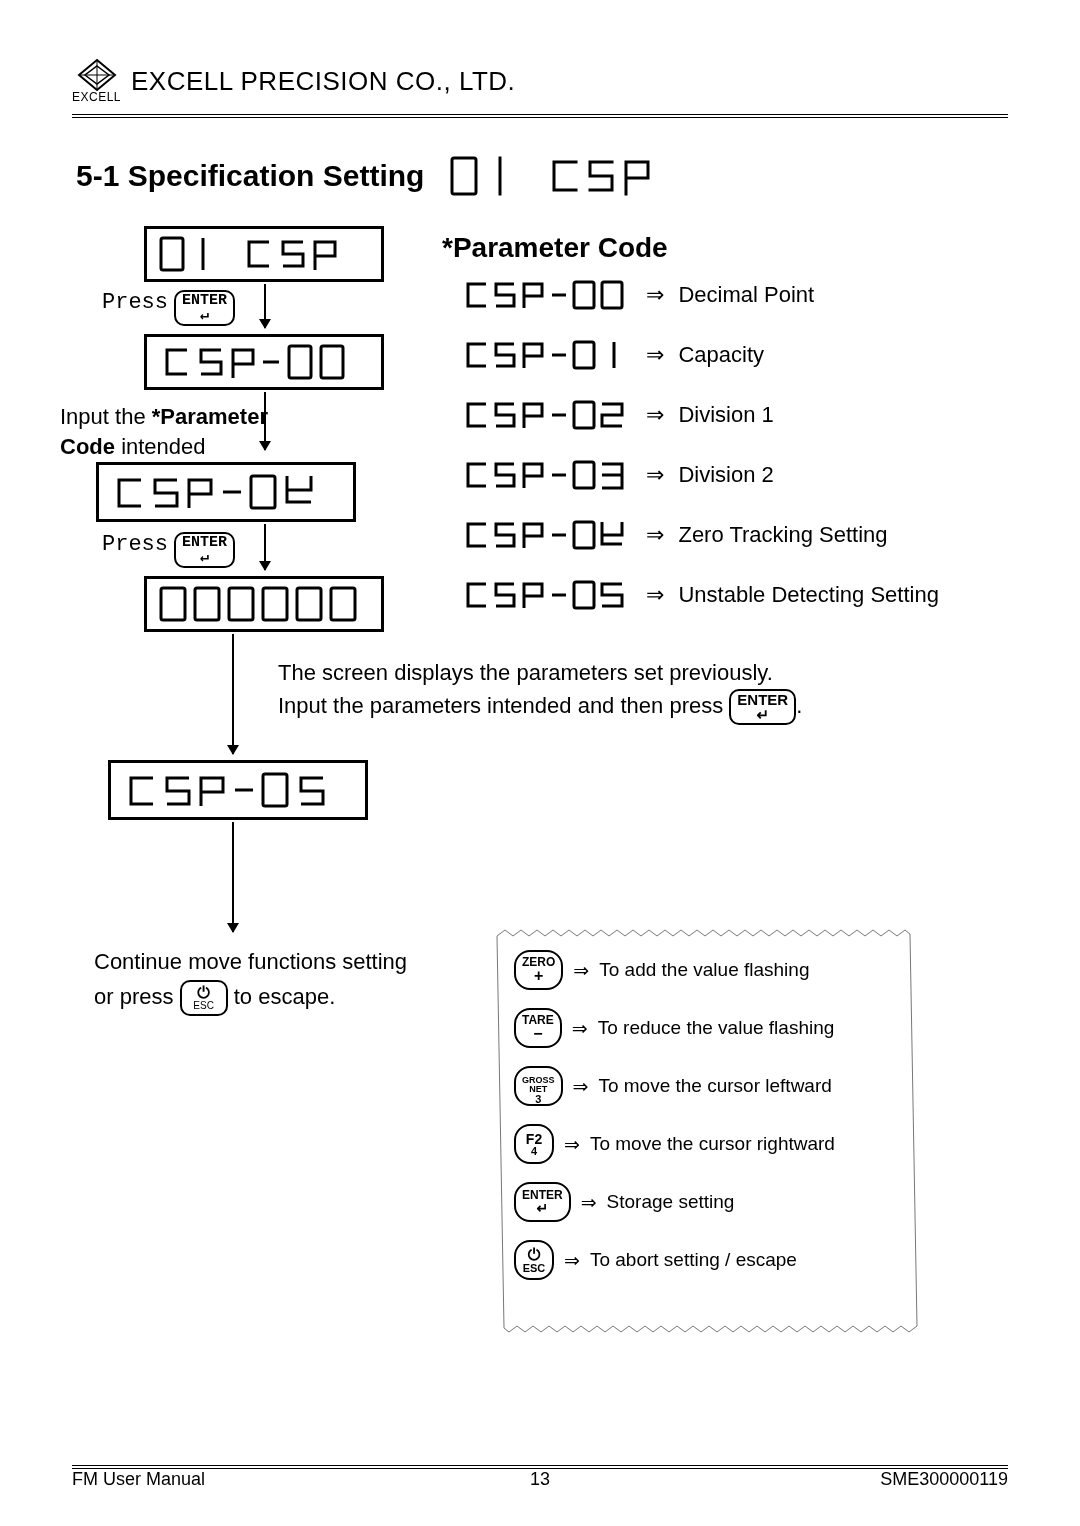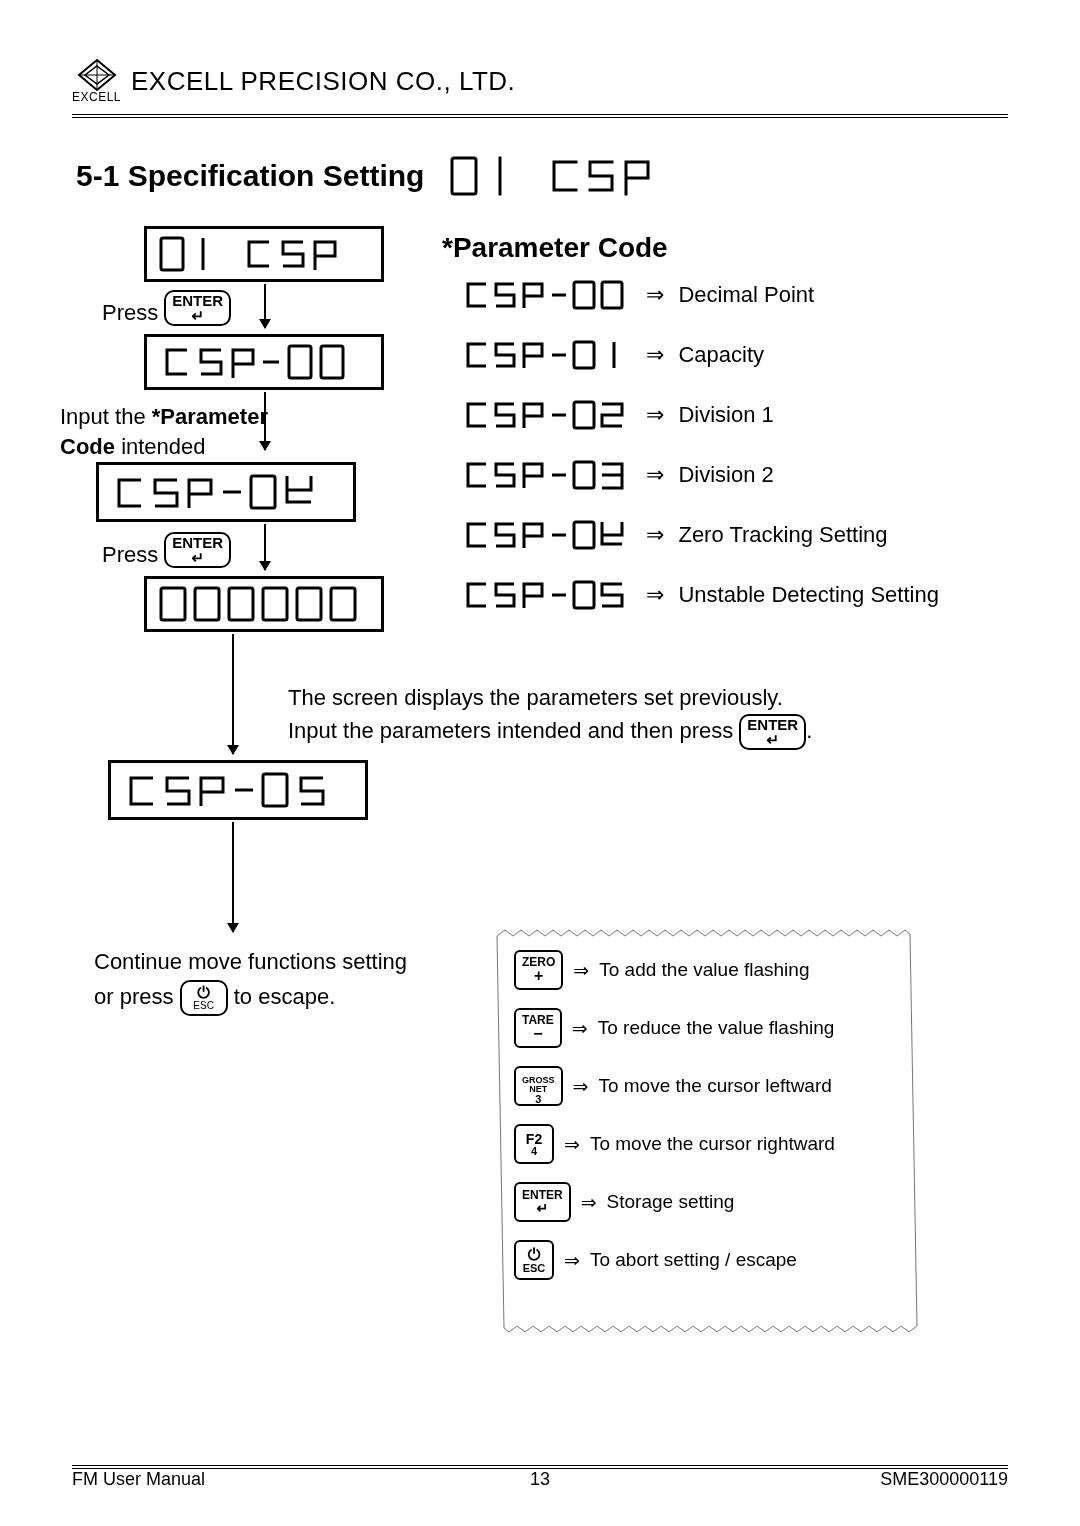--- a/index.html
+++ b/index.html
@@ -81,22 +81,23 @@
     min-width:48px;
     height:36px;
     flex-direction:column;
     line-height:1;
   }
   .keycap .sub { font-size:10px; font-weight:normal; }
   .press-label {
     position:absolute;
     font-size:22px;
     display:flex;
-    align-items:flex-end;
+    align-items:flex-start;
     gap:6px;
+    font-family:Liberation Mono, monospace;
   }
   .input-label {
     position:absolute;
     font-size:22px;
     line-height:1.35;
   }
   .pcode-title {
     position:absolute;
     font-size:28px;
     font-weight:bold;
@@ -137,21 +138,21 @@
     pointer-events:none;
   }
   .legend-row {
     display:flex;
     align-items:center;
     gap:10px;
     font-size:19px;
     margin-bottom:18px;
     white-space:nowrap;
   }
-  .legend-row .keycap { min-width:40px; height:40px; border-radius:6px; }
+  .legend-row .keycap { min-width:40px; height:40px; border-radius:16px; }
   
   .footer {
     position:absolute;
     left:72px; right:72px; bottom:36px;
     border-top:4px double #000;
     display:flex;
     justify-content:space-between;
     font-size:18px;
   }
   .footer .center { position:absolute; left:50%; transform:translateX(-50%); }
@@ -282,21 +283,21 @@
           <rect x="2" y="4" width="24" height="32" rx="2"></rect>
           <rect x="36" y="4" width="24" height="32" rx="2"></rect>
           <rect x="70" y="4" width="24" height="32" rx="2"></rect>
           <rect x="104" y="4" width="24" height="32" rx="2"></rect>
           <rect x="138" y="4" width="24" height="32" rx="2"></rect>
           <rect x="172" y="4" width="24" height="32" rx="2"></rect>
         </g>
       </svg>
     </div>
 
-    <div class="paragraph" style="left:216px; top:430px; width:660px;margin-top:25px;">
+    <div class="paragraph" style="left:206px; top:430px; width:660px;">
       <div>The screen displays the parameters set previously.</div>
       <div>
         <span>Input the parameters intended and then press</span>
         <span class="keycap" style="vertical-align:middle;">
           <span>ENTER</span>
           <span>↵</span>
         </span><span>.</span>
       </div>
     </div>
 

